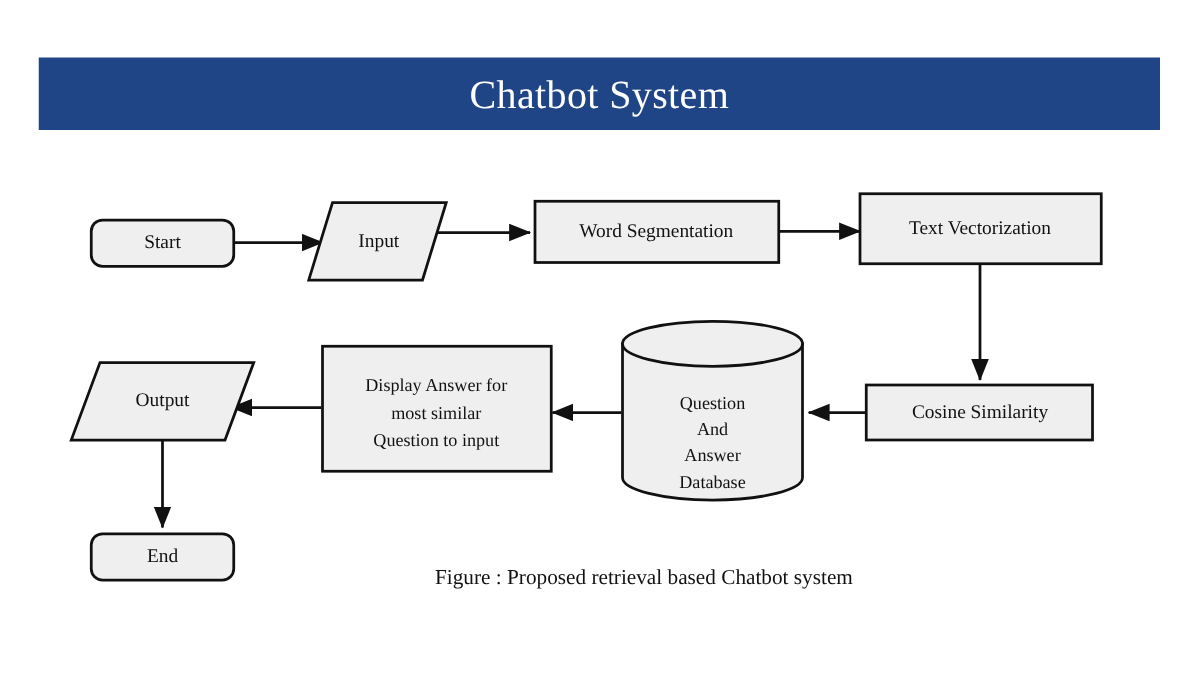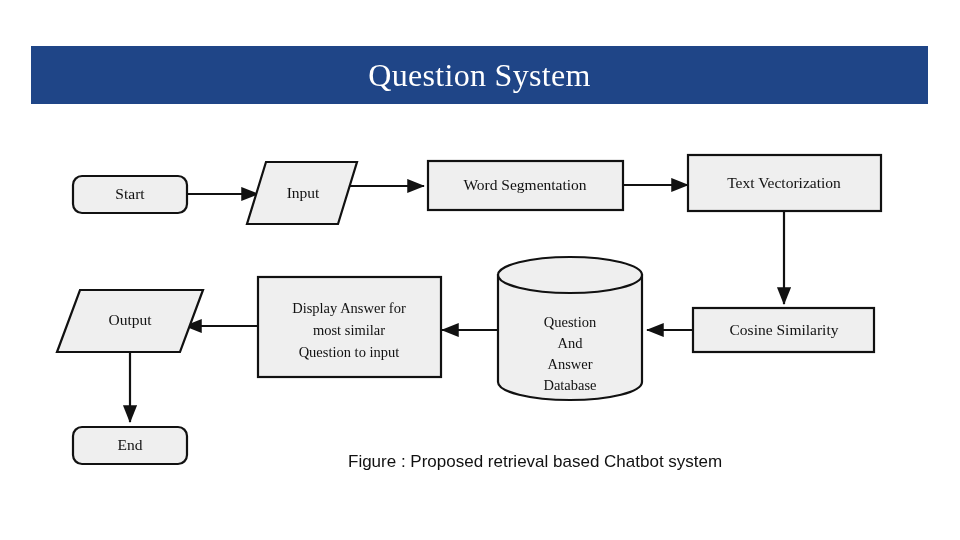--- a/index.html
+++ b/index.html
@@ -83,33 +83,33 @@
   .node-label-sm {
     font-family: "Liberation Serif", "DejaVu Serif", serif;
     font-size: 14.5px;
     fill: #111111;
     text-anchor: middle;
   }
   .caption-text {
     position: absolute;
     left: 348px;
     top: 452px;
-    font-family: Liberation Sans, sans-serif;
+    font-family: Liberation Serif, serif;
     font-size: 17px;
     color: #111111;
     white-space: nowrap;
   }
 </style>
 </head>
 <body>
 
 <div id="slide">
 
   <div id="title-banner">
-    <span id="title-text">Question System</span>
+    <span id="title-text">Chatbot System</span>
   </div>
 
   <svg id="diagram" viewBox="0 0 960 540" xmlns="http://www.w3.org/2000/svg">
     <defs>
       <marker id="arrowhead" markerWidth="9" markerHeight="9" refX="7.6" refY="3.2" orient="auto" markerUnits="strokeWidth">
         <path d="M0,0 L8,3.2 L0,6.4 z" fill="#111111"></path>
       </marker>
     </defs>
 
     <line class="connector" x1="188" y1="194" x2="258" y2="194" marker-end="url(#arrowhead)"></line>

